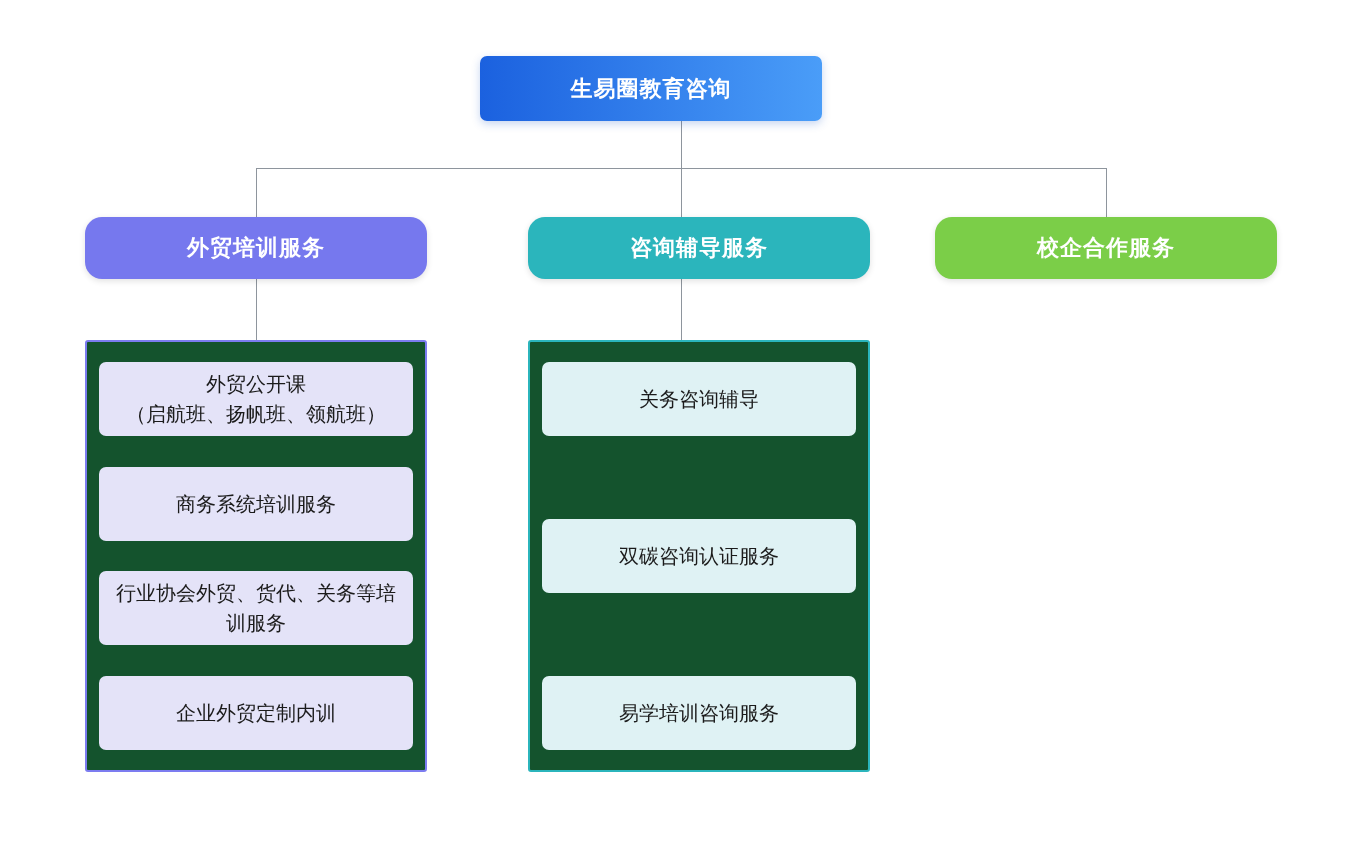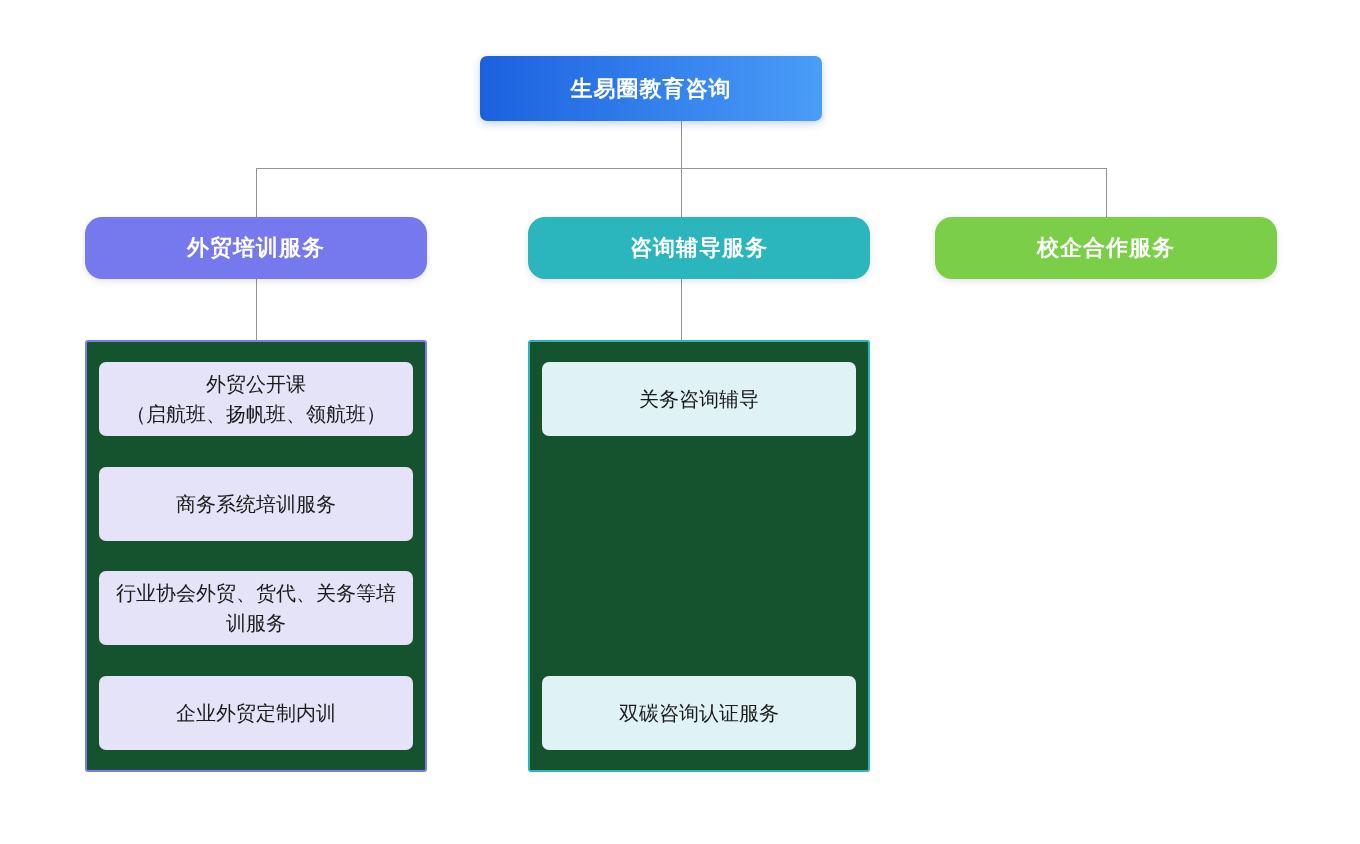--- a/index.html
+++ b/index.html
@@ -120,19 +120,20 @@
     <div class="service-item" style="background: rgb(228, 227, 248);">行业协会外贸、货代、关务等培训服务</div>
     <div class="service-item" style="background: rgb(228, 227, 248);">企业外贸定制内训</div>
   </div>
 
   <div class="branch-header col-2" style="background: rgb(43, 181, 188);">
     <span>咨询辅导服务</span>
   </div>
   <div class="branch-container col-2" style="border-color: rgb(43, 181, 188);">
     <div class="service-item" style="background: rgb(223, 242, 244); text-align: right;">关务咨询辅导</div>
     <div class="service-item" style="background: rgb(223, 242, 244);">双碳咨询认证服务</div>
+    <div class="service-item" style="background: rgb(223, 242, 244);">易学培训咨询服务</div>
   </div>
 
   <div class="branch-header col-3" style="background: rgb(123, 206, 72);">
     <span>校企合作服务</span>
   </div>
 
 </div>
 
 </body></html>

